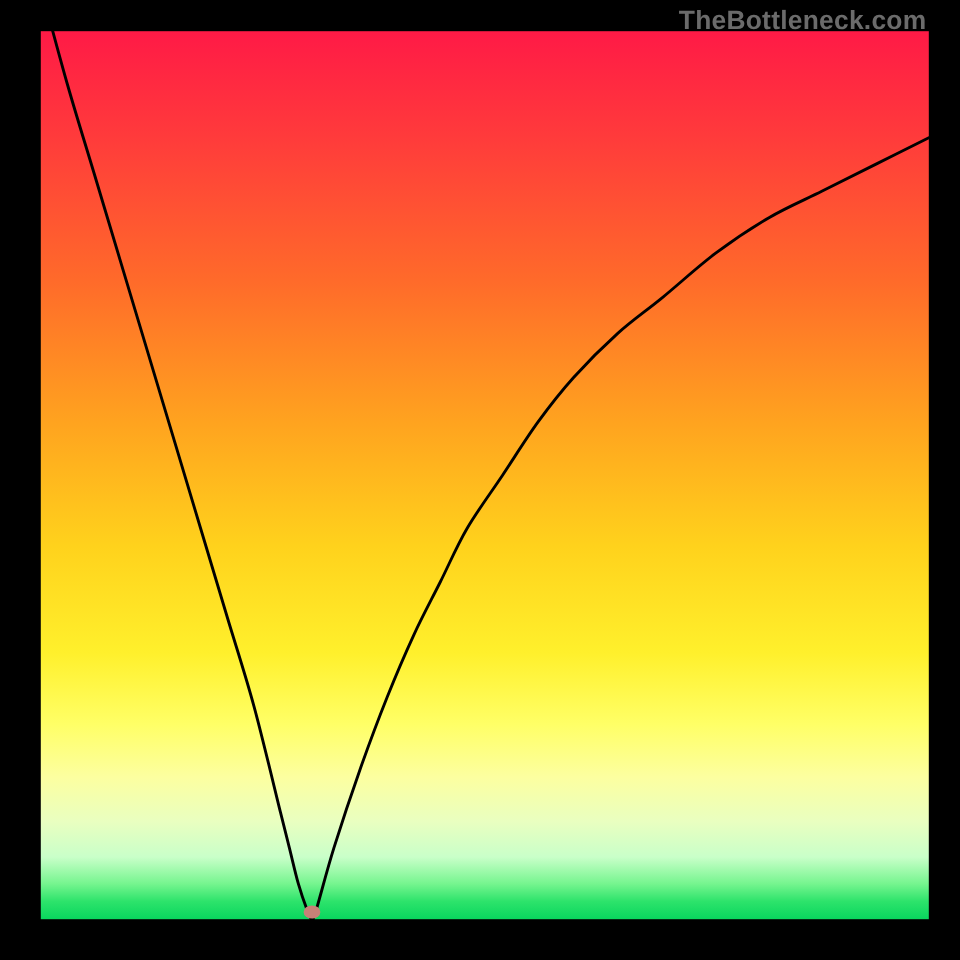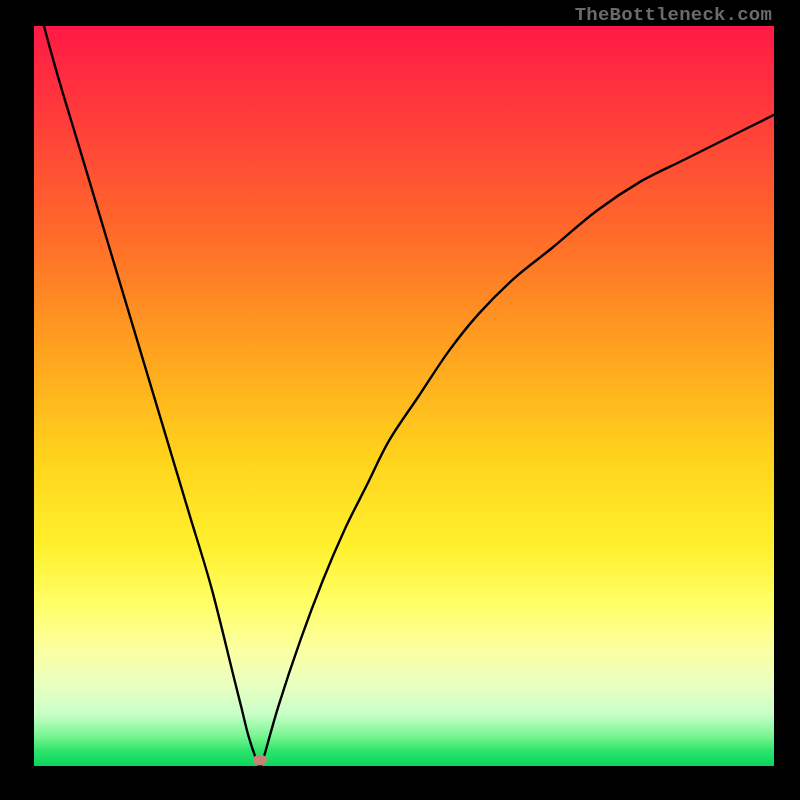--- a/index.html
+++ b/index.html
@@ -29,22 +29,22 @@
       #c9ffc9 93%,
       #76f58f 96%,
       #2de36b 98%,
       #09d65e 100%
     );
   }
   .watermark {
     position: absolute;
     top: 4px;
     right: 28px;
-    font-family: Liberation Mono, monospace;
-    font-size: 19px;
+    font-family: Liberation Sans, sans-serif;
+    font-size: 22px;
     font-weight: 600;
     color: #6b6b6b;
     letter-spacing: 0.2px;
   }
   svg.curve {
     position: absolute;
     left: 0; top: 0;
     width: 740px; height: 740px;
     overflow: visible;
   }

